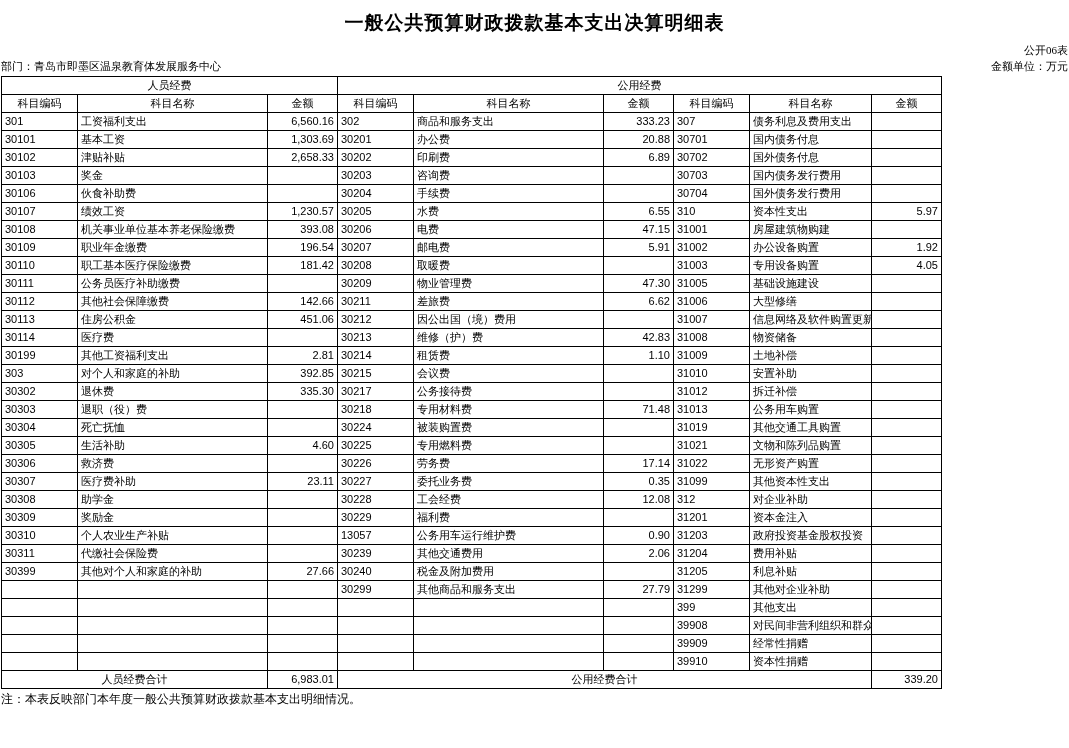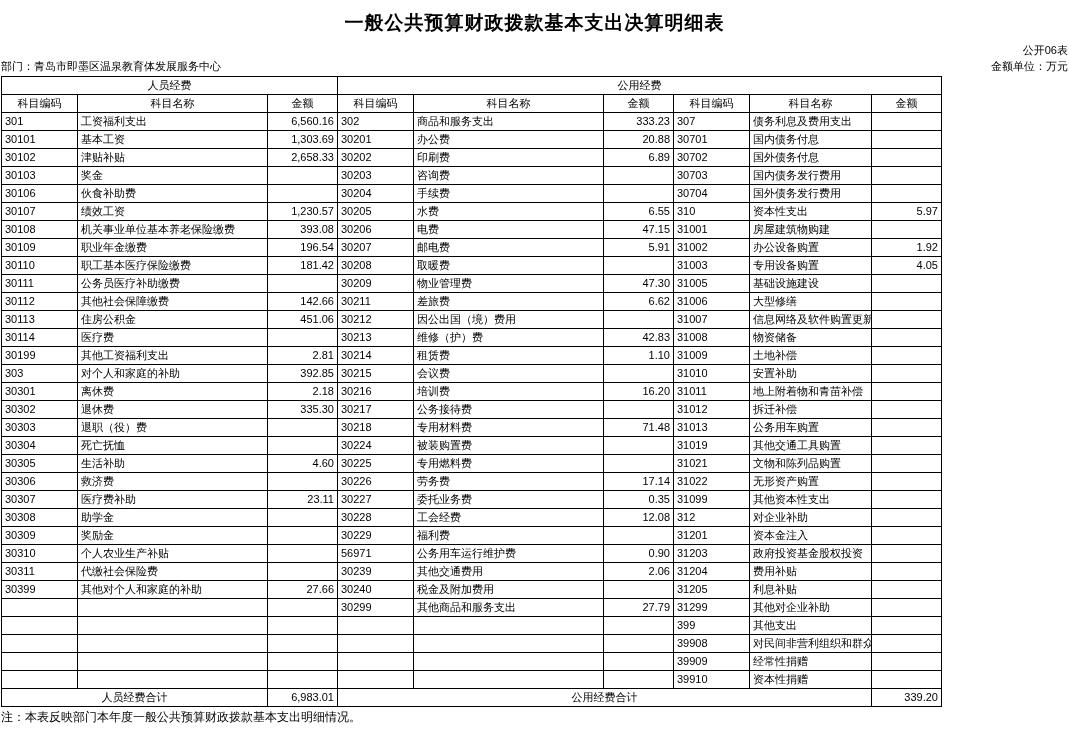--- a/index.html
+++ b/index.html
@@ -32,20 +32,21 @@
   }
   .meta-row {
     display: flex;
     justify-content: space-between;
     align-items: flex-end;
     font-size: 11px;
     line-height: 16px;
   }
   .meta-right {
     text-align: right;
+    font-family: Liberation Serif, serif;
   }
   .meta-left {
     white-space: nowrap;
   }
   table.main {
     border-collapse: collapse;
     width: 941px;
     table-layout: fixed;
     margin-top: 2px;
   }
@@ -300,31 +301,20 @@
           <td class="name">对个人和家庭的补助</td>
           <td class="amt">392.85</td>
           <td class="code">30215</td>
           <td class="name">会议费</td>
           <td class="amt"></td>
           <td class="code">31010</td>
           <td class="name">安置补助</td>
           <td class="amt"></td>
         </tr>
       <tr>
-          <td class="code">30301</td>
-          <td class="name">离休费</td>
-          <td class="amt">2.18</td>
-          <td class="code">30216</td>
-          <td class="name">培训费</td>
-          <td class="amt">16.20</td>
-          <td class="code">31011</td>
-          <td class="name">地上附着物和青苗补偿</td>
-          <td class="amt"></td>
-        </tr>
-      <tr>
           <td class="code">30302</td>
           <td class="name">退休费</td>
           <td class="amt">335.30</td>
           <td class="code">30217</td>
           <td class="name">公务接待费</td>
           <td class="amt"></td>
           <td class="code">31012</td>
           <td class="name">拆迁补偿</td>
           <td class="amt"></td>
         </tr>
@@ -402,21 +392,21 @@
           <td class="name">福利费</td>
           <td class="amt"></td>
           <td class="code">31201</td>
           <td class="name">资本金注入</td>
           <td class="amt"></td>
         </tr>
       <tr>
           <td class="code">30310</td>
           <td class="name">个人农业生产补贴</td>
           <td class="amt"></td>
-          <td class="code">56971</td>
+          <td class="code">13057</td>
           <td class="name">公务用车运行维护费</td>
           <td class="amt">0.90</td>
           <td class="code">31203</td>
           <td class="name">政府投资基金股权投资</td>
           <td class="amt"></td>
         </tr>
       <tr>
           <td class="code">30311</td>
           <td class="name">代缴社会保险费</td>
           <td class="amt"></td>

